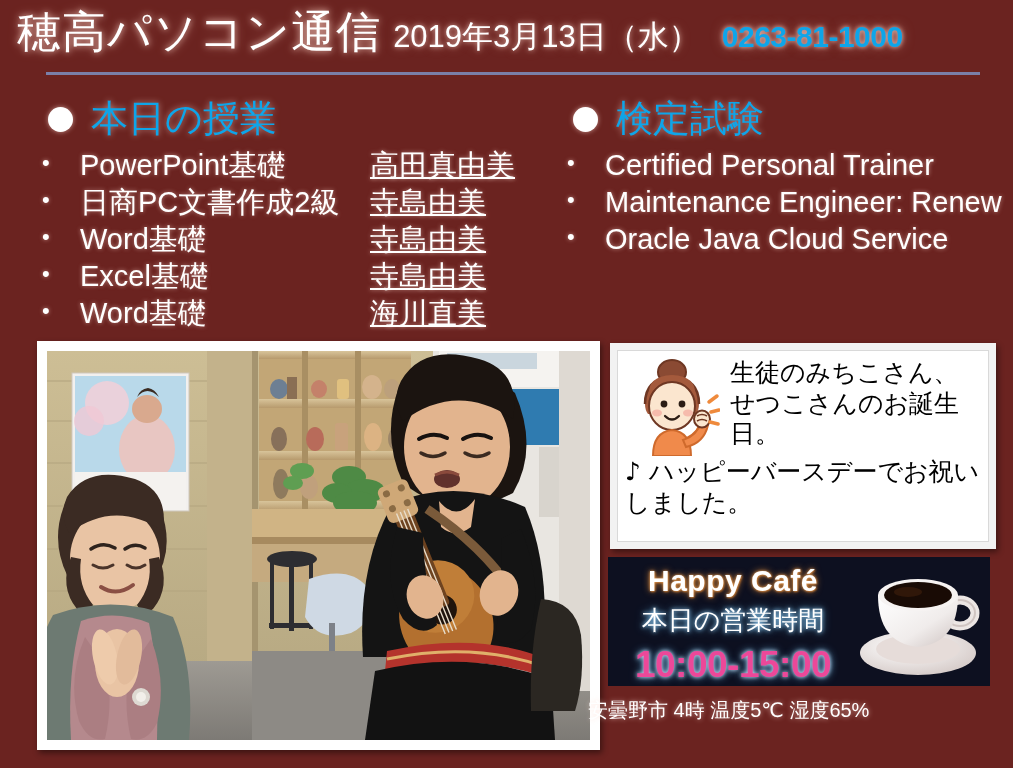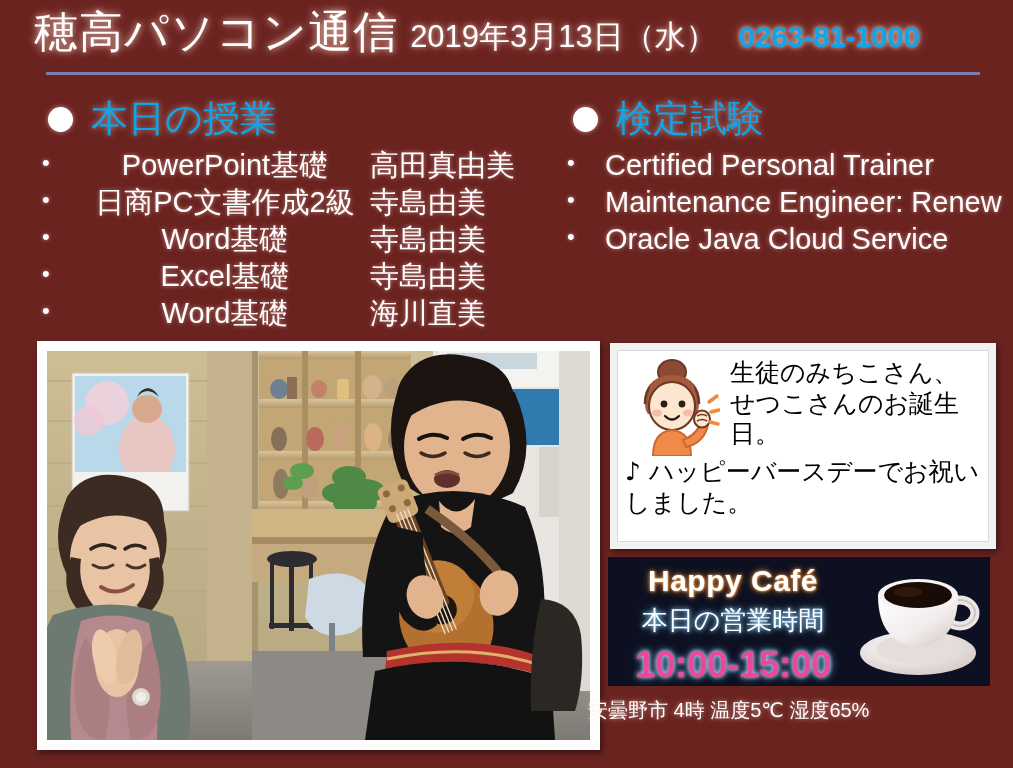--- a/index.html
+++ b/index.html
@@ -12,21 +12,21 @@
     position:relative;
     -webkit-font-smoothing:antialiased;
   }
   .slide{position:absolute;inset:0;background:#6B2320;}
 
   
   .header{
     position:absolute;left:0;top:0;width:1013px;height:84px;
   }
   .hdr-row{
-    position:absolute;left:34px;top:10px;
+    position:absolute;left:17px;top:10px;
     display:flex;align-items:baseline;gap:0;
     white-space:nowrap;
   }
   .hdr-title{
     font-size:44px;line-height:1;color:#ffffff;
     letter-spacing:1px;
     text-shadow:0 0 6px rgba(255,220,210,.75),0 0 12px rgba(255,190,170,.45);
   }
   .hdr-date{
     font-size:31px;line-height:1;color:#ffffff;margin-left:12px;
@@ -63,22 +63,22 @@
   ul.lst li{
     display:flex;align-items:flex-start;
     color:#ffffff;font-size:29px;line-height:1.28;
     text-shadow:0 0 4px rgba(255,215,205,.55);
     padding:0;margin:0;
   }
   ul.lst li .bul{
     flex:0 0 38px;text-align:left;padding-left:12px;
     font-size:22px;line-height:1.45;
   }
-  .lesson-name{flex:0 0 290px;text-align:center;}
-  .lesson-teacher{flex:0 0 auto;}
+  .lesson-name{flex:0 0 290px;}
+  .lesson-teacher{flex:0 0 auto;text-decoration:underline;}
   .exam-text{flex:1 1 auto;}
 
   
   .photo-frame{
     position:absolute;left:37px;top:341px;width:563px;height:409px;
     background:#ffffff;
     padding:10px;box-sizing:border-box;
     box-shadow:2px 3px 6px rgba(0,0,0,.45);
   }
   .photo{

